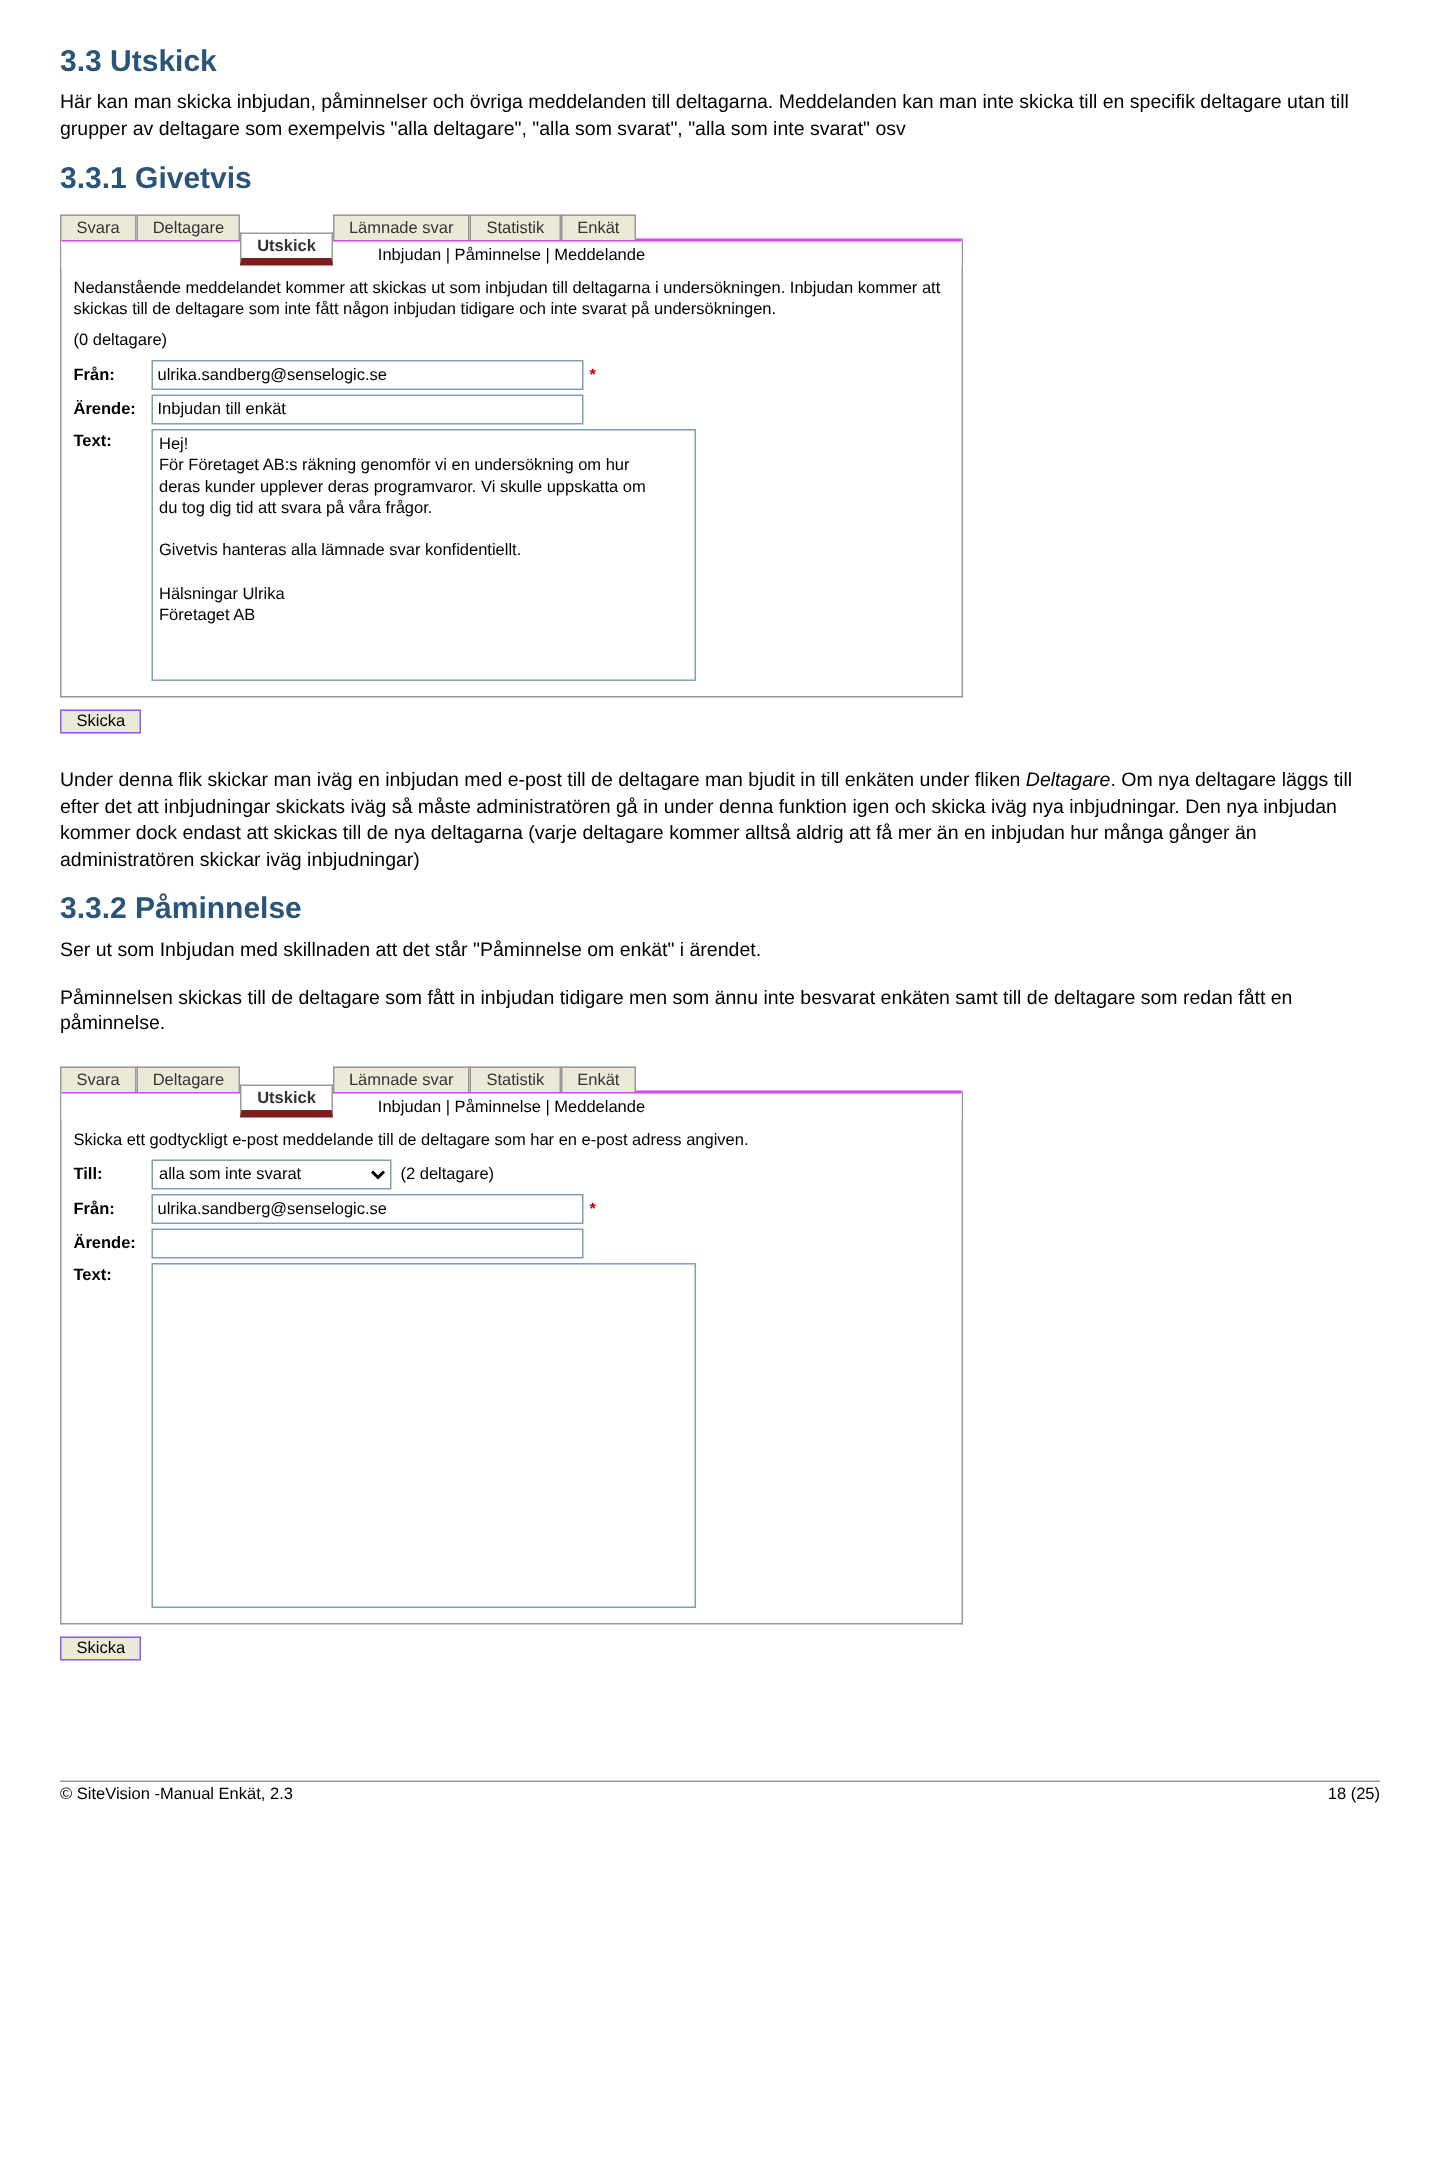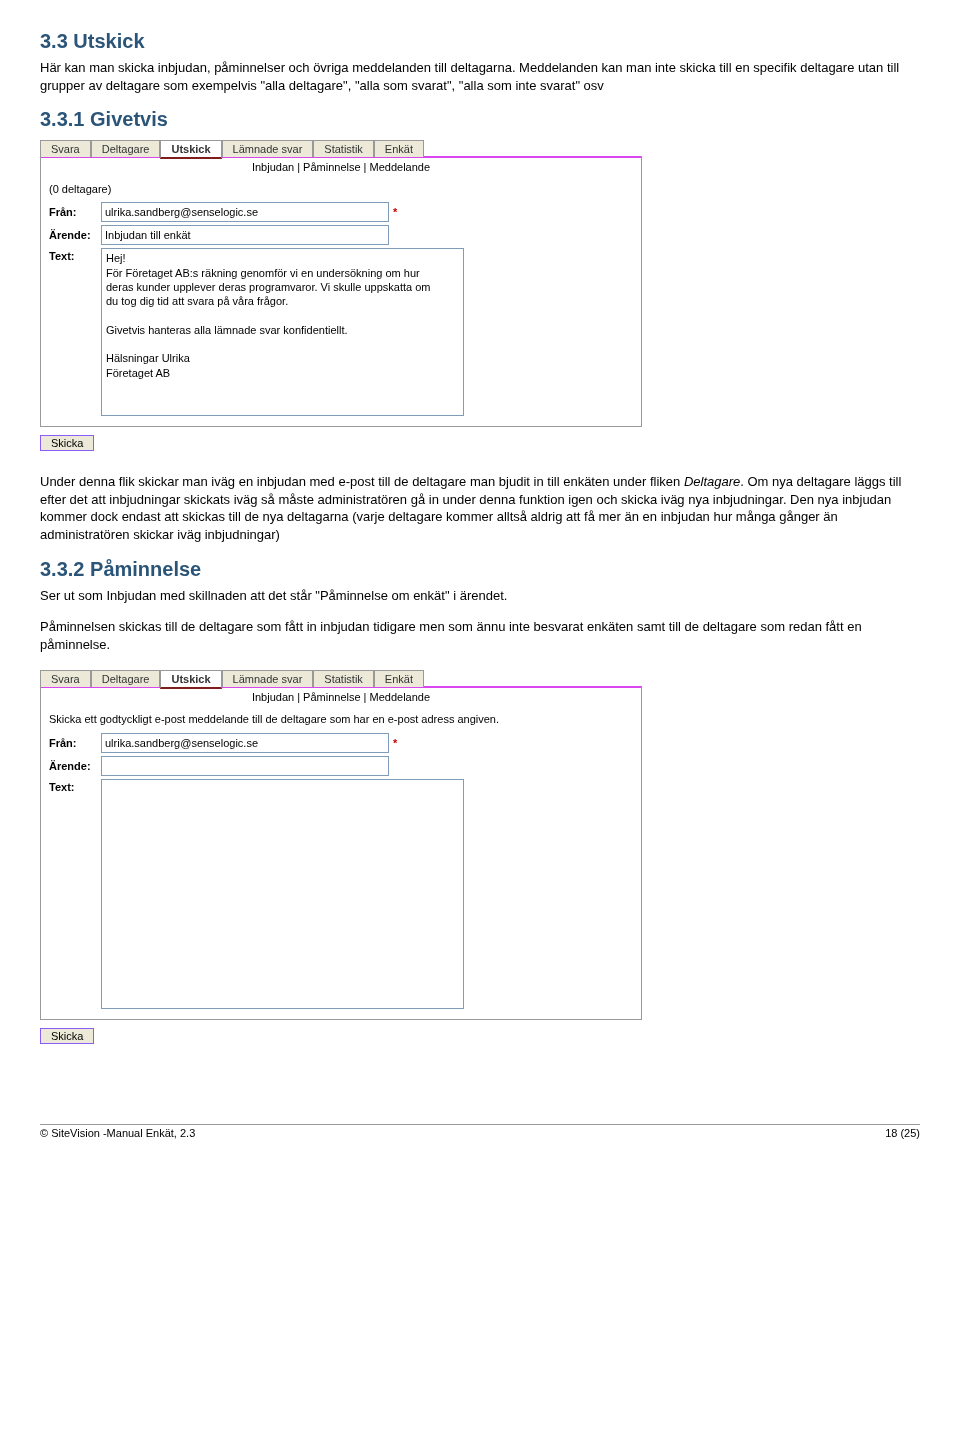--- a/index.html
+++ b/index.html
@@ -39,22 +39,22 @@
     padding: 2px 10px;
     font-size: 11px;
     color: #333;
     margin-right: 0px;
     position: relative;
     top: 1px;
   }
   .tab.active {
     background: #fff;
     font-weight: bold;
-    border-bottom: 2px solid #7f1d1d;
-    top: 3px;
+    border-bottom: 5px solid #7f1d1d;
+    top: 18px;
   }
   .subtab-bar {
     border-top: 2px solid #d946ef;
     padding: 3px 6px;
     font-size: 11px;
     background: #fff;
     text-align: center;
   }
   .panel {
     border: 1px solid #999;
@@ -163,20 +163,21 @@
     <div class="tab">Svara</div>
     <div class="tab">Deltagare</div>
     <div class="tab active">Utskick</div>
     <div class="tab">Lämnade svar</div>
     <div class="tab">Statistik</div>
     <div class="tab">Enkät</div>
   </div>
   <div class="panel">
     <div class="subtab-bar">Inbjudan | Påminnelse | Meddelande</div>
     <div class="panel-inner">
+      <div class="info-text">Nedanstående meddelandet kommer att skickas ut som inbjudan till deltagarna i undersökningen. Inbjudan kommer att skickas till de deltagare som inte fått någon inbjudan tidigare och inte svarat på undersökningen.</div>
       <div class="info-text">(0 deltagare)</div>
       <div class="form-row">
         <div class="form-label">Från:</div>
         <input class="text-input" value="ulrika.sandberg@senselogic.se" style="">
         <span class="asterisk">*</span>
       </div>
       <div class="form-row">
         <div class="form-label">Ärende:</div>
         <input class="text-input" value="Inbjudan till enkät" style="">
       </div>
@@ -210,20 +211,27 @@
     <div class="tab active">Utskick</div>
     <div class="tab">Lämnade svar</div>
     <div class="tab">Statistik</div>
     <div class="tab">Enkät</div>
   </div>
   <div class="panel">
     <div class="subtab-bar">Inbjudan | Påminnelse | Meddelande</div>
     <div class="panel-inner">
       <div class="info-text">Skicka ett godtyckligt e-post meddelande till de deltagare som har en e-post adress angiven.</div>
       <div class="form-row">
+        <div class="form-label">Till:</div>
+        <select class="select-input">
+          <option>alla som inte svarat</option>
+        </select>
+        <span class="after-select">(2 deltagare)</span>
+      </div>
+      <div class="form-row">
         <div class="form-label">Från:</div>
         <input class="text-input" value="ulrika.sandberg@senselogic.se" style="">
         <span class="asterisk">*</span>
       </div>
       <div class="form-row">
         <div class="form-label">Ärende:</div>
         <input class="text-input" value="" style="">
       </div>
       <div class="textarea-wrap">
         <div class="textarea-label">Text:</div>

